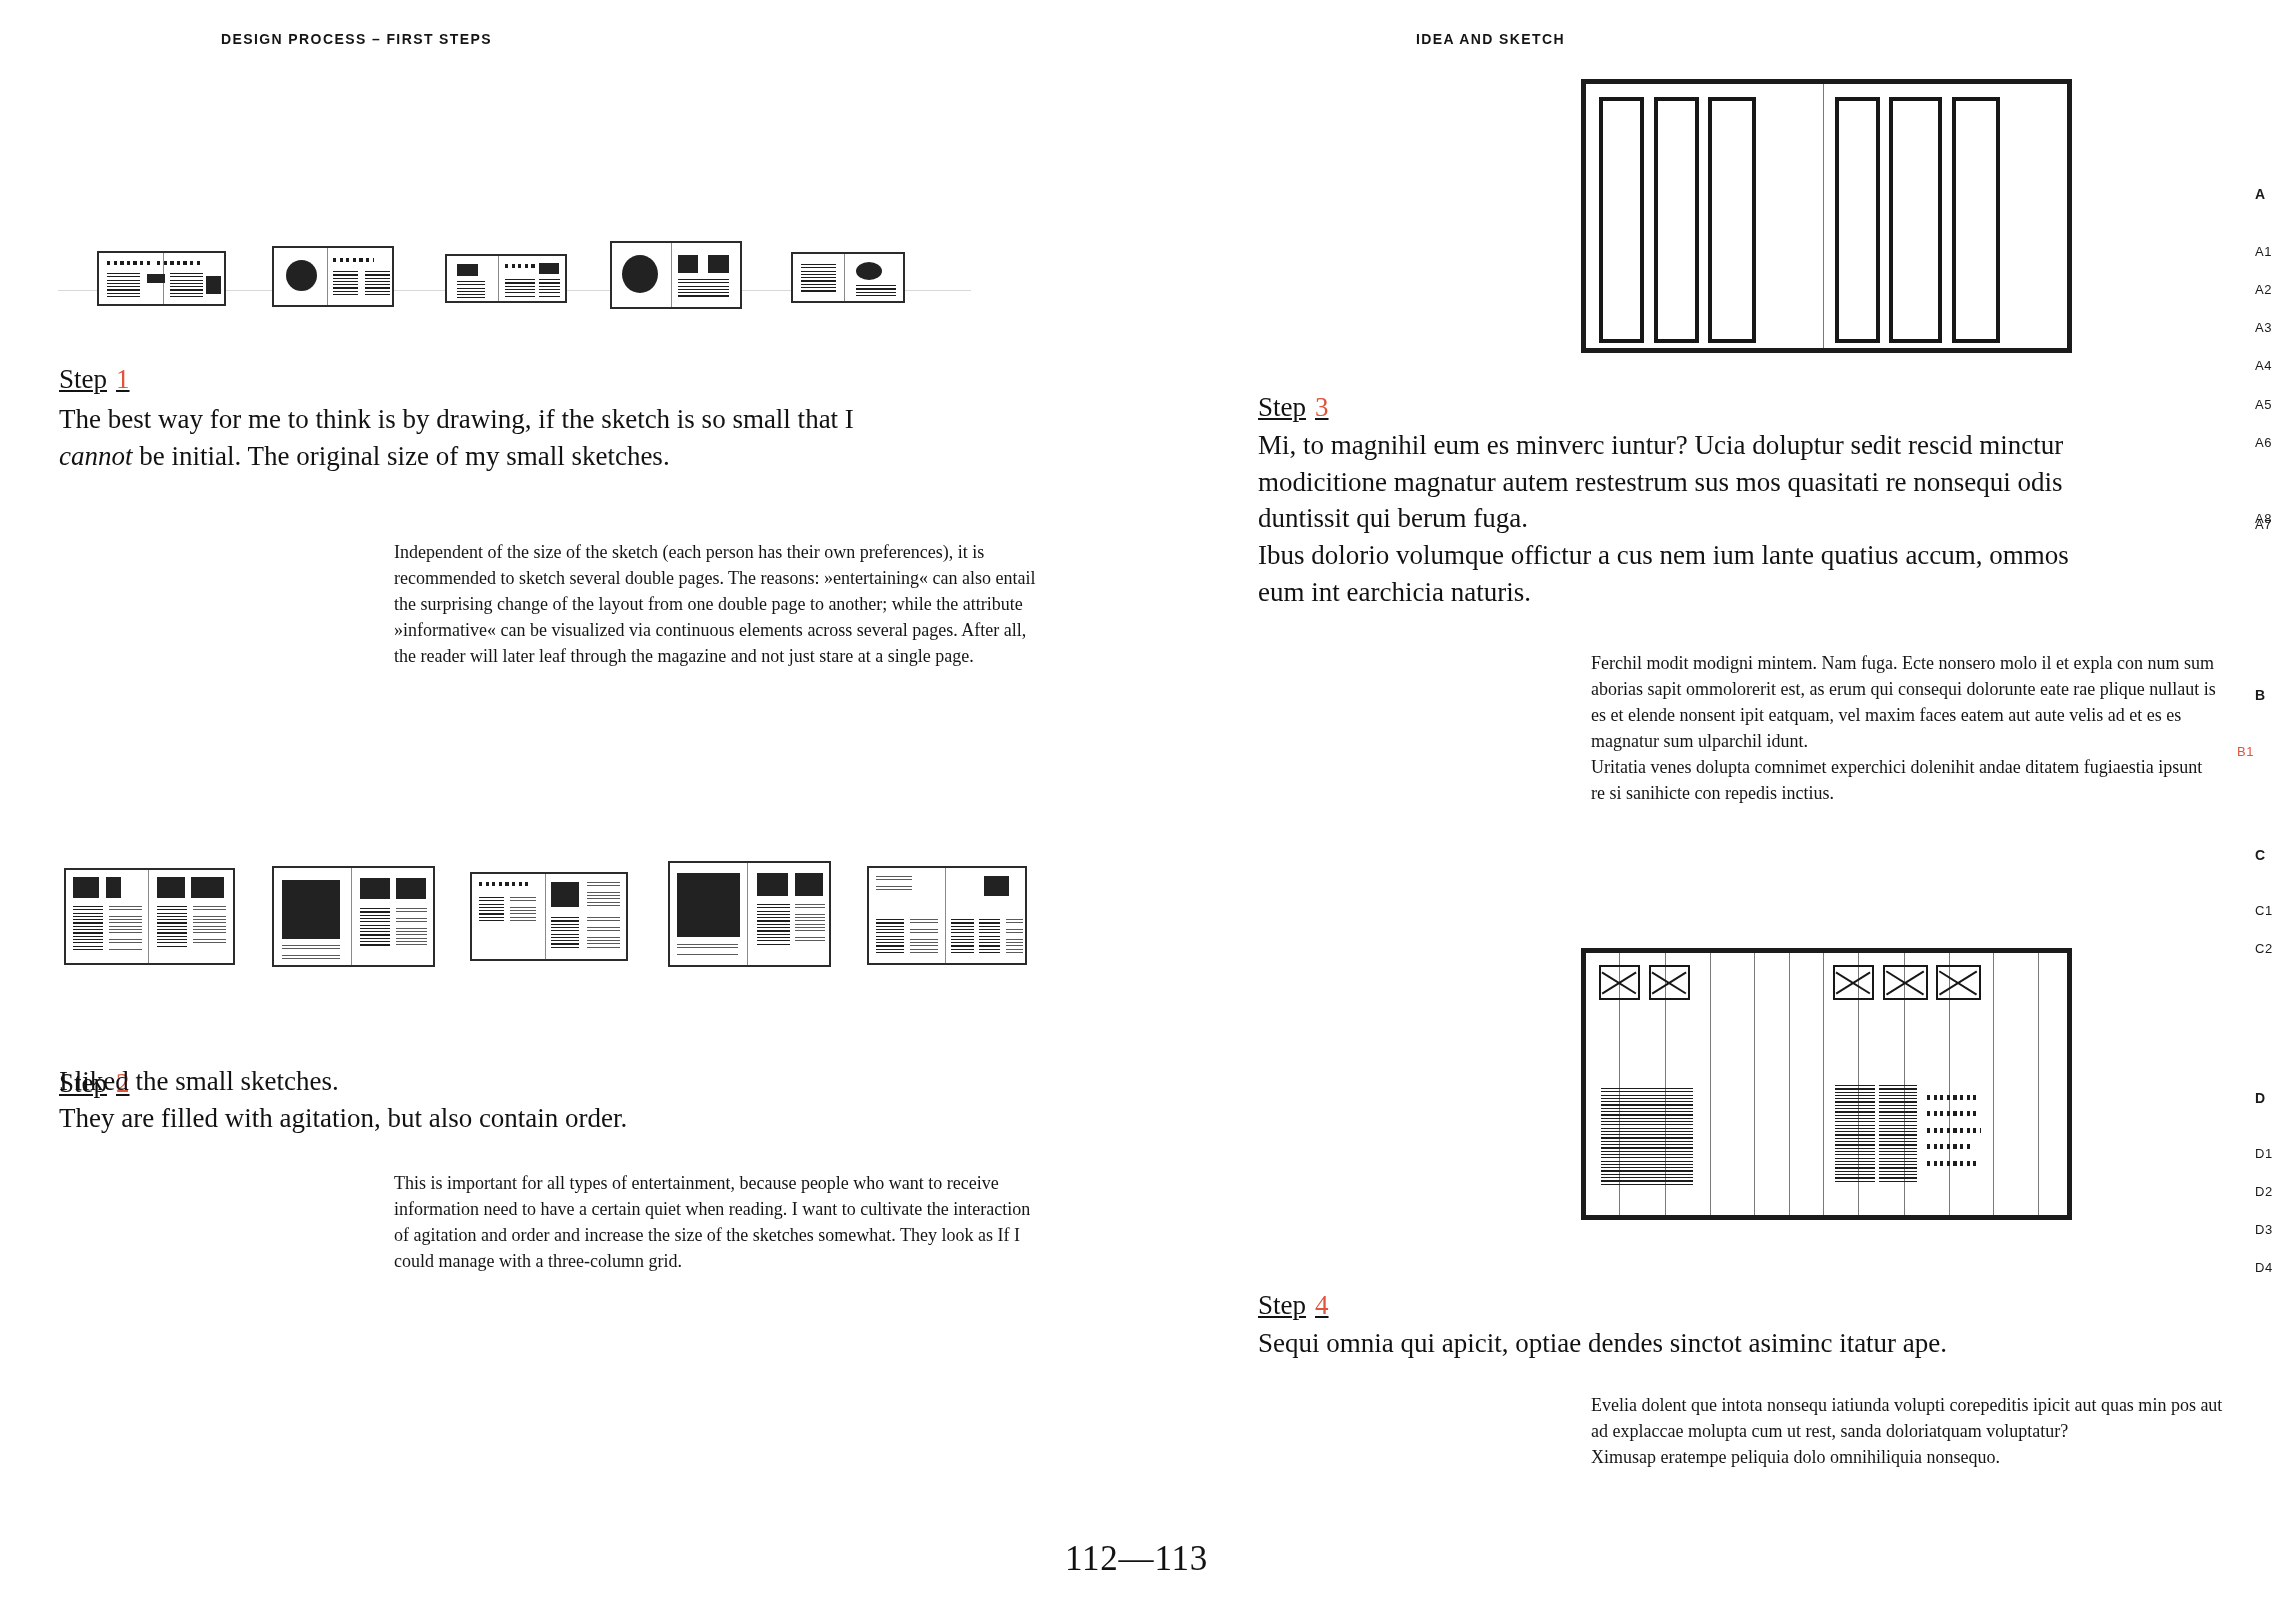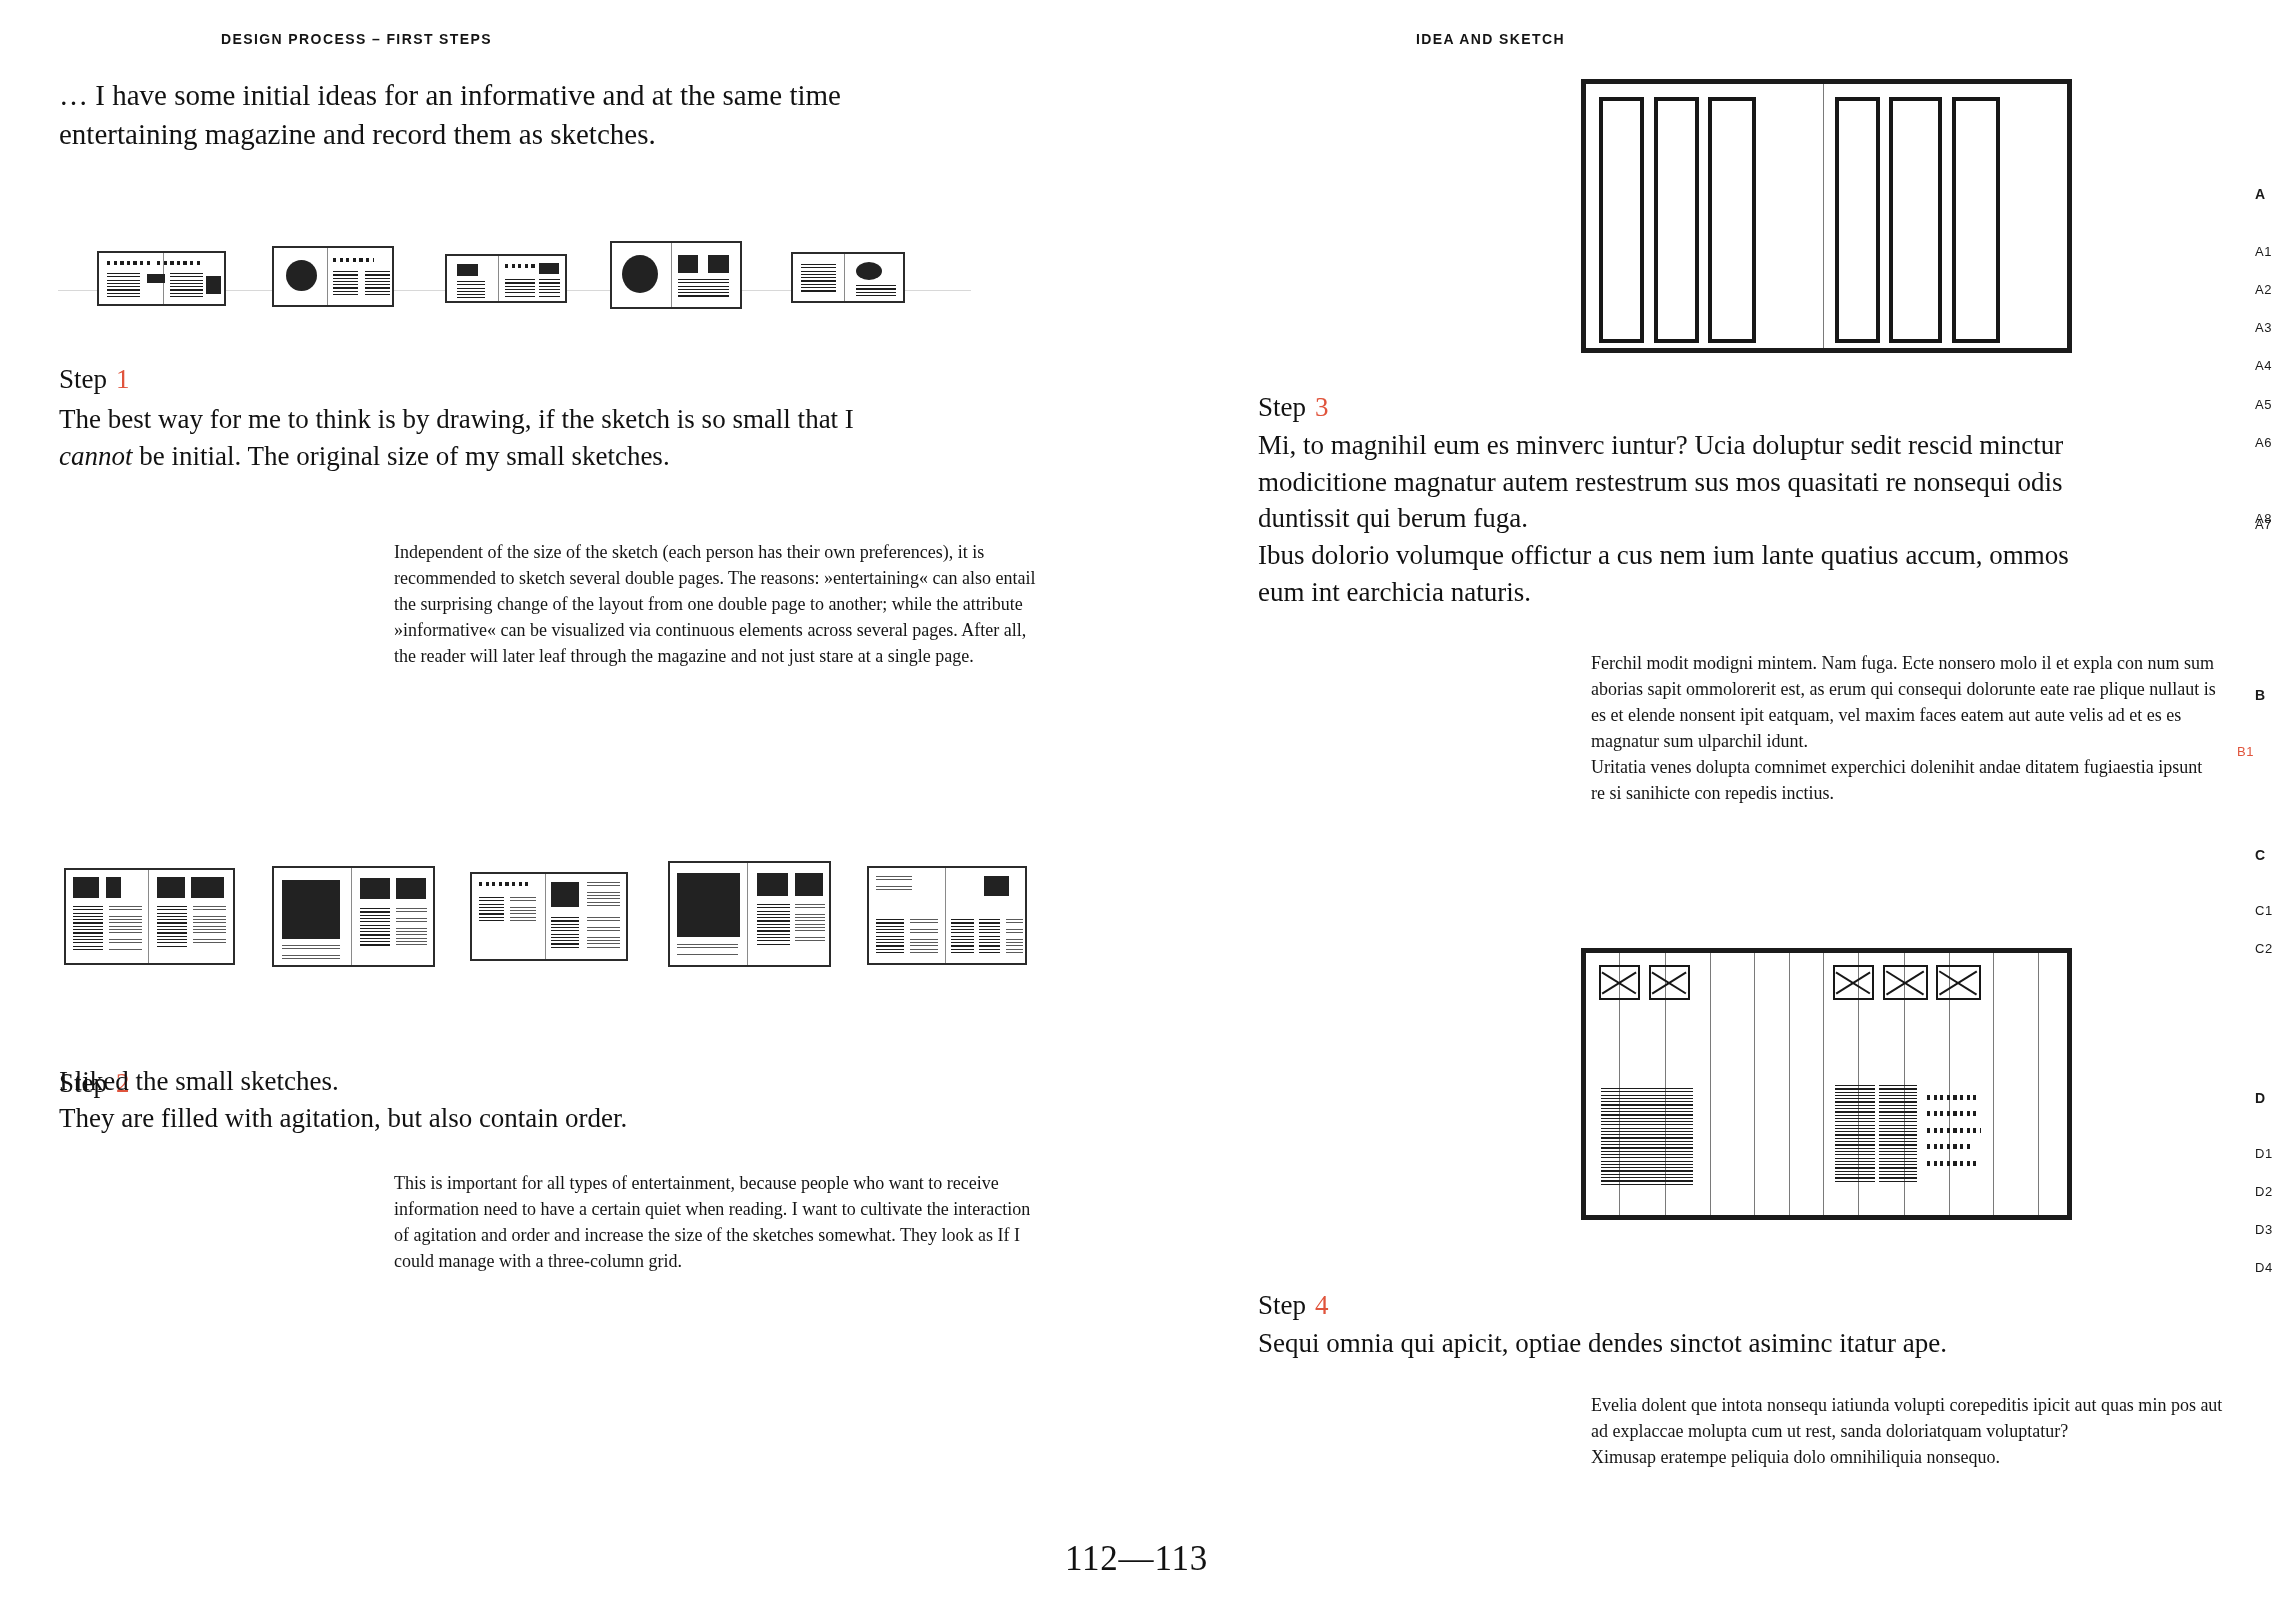--- a/index.html
+++ b/index.html
@@ -42,20 +42,21 @@
     position: absolute;
     font-size: 29px;
     line-height: 1.33;
     color: #121212;
   }
   .step-head {
     position: absolute;
     font-size: 27px;
     color: #121212;
     white-space: nowrap;
+    text-decoration: underline;
   }
   .step-num {
     color: #e0543c;
     margin-left: 9px;
   }
   .step-body {
     position: absolute;
     font-size: 27px;
     line-height: 1.36;
     color: #121212;
@@ -175,21 +176,20 @@
 </head>
 <body>
 
 <div id="page">
 
   <div class="runhead" id="runhead-left">DESIGN PROCESS – FIRST STEPS</div>
   <div class="runhead" id="runhead-right">IDEA AND SKETCH</div>
 
   <div class="page-half" id="left-half">
 
-    <div class="lead" style="left:59px; top:76px; width:824px;">… I have some initial ideas for an informative and at the same time entertaining magazine and record them as sketches.</div>
 
     <div class="sketch-rule" style="left:58px; top:290px; width:913px;"></div>
 
     <div>
 
       <div class="thumb" style="left:97px; top:251px; width:129px; height:55px;">
         <div class="spine" style="left:64px;"></div>
         <div class="dotrow" style="left:8.2px; top:8.2px; width:43px; height:4.1px;"></div>
         <div class="dotrow" style="left:58px; top:8.2px; width:46px; height:4.1px;"></div>
         <div class="scrib" style="left:8.2px; top:20px; width:33px; height:25px;"></div>

